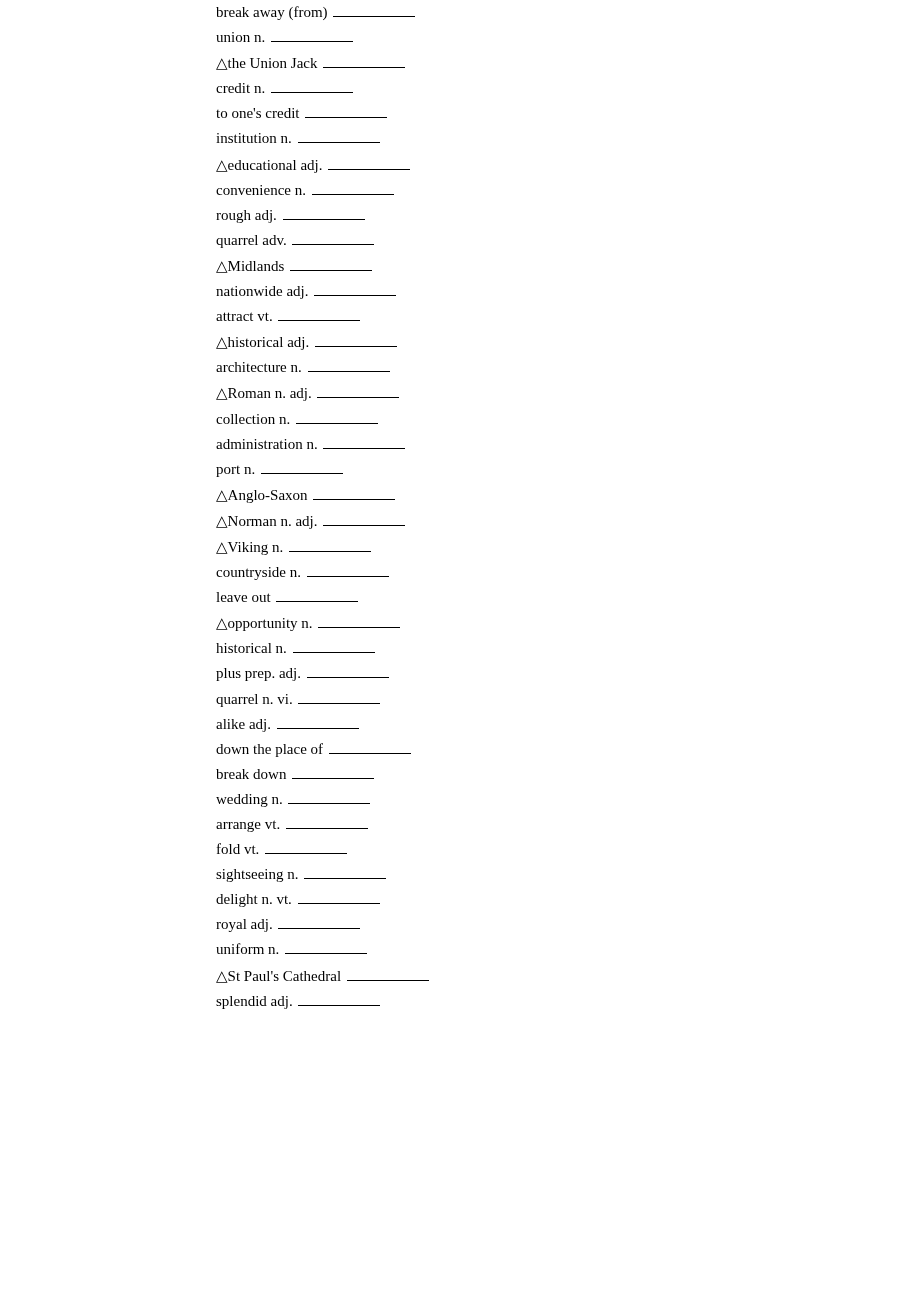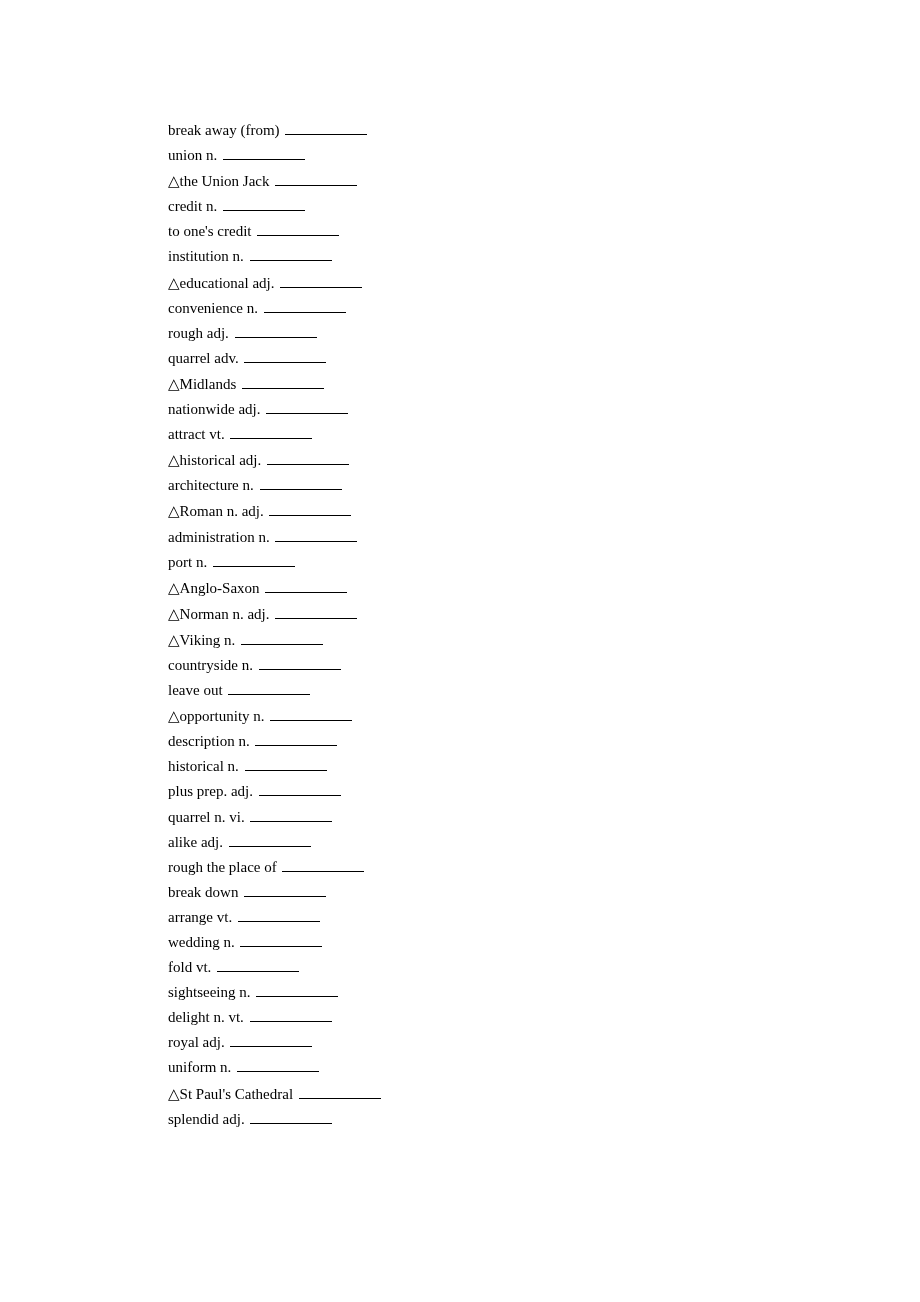--- a/index.html
+++ b/index.html
@@ -6,22 +6,22 @@
     margin: 0;
     padding: 0;
     background: #ffffff;
     width: 920px;
     height: 1302px;
     font-family: "Times New Roman", serif;
     font-size: 15px;
     color: #000;
   }
   .page {
-    padding-top: 118px;
     padding-left: 168px;
+    margin-left: 48px;
   }
   .entry {
     line-height: 25.1px;
     white-space: nowrap;
   }
   .term {
     display: inline;
   }
   .pos {
     display: inline;
@@ -51,37 +51,37 @@
     <div class="entry"><span class="term"><span class="tri">△</span>educational</span>   <span class="pos">adj.</span> <span class="blank"></span></div>
     <div class="entry"><span class="term">convenience</span>   <span class="pos">n.</span> <span class="blank"></span></div>
     <div class="entry"><span class="term">rough</span>   <span class="pos">adj.</span> <span class="blank"></span></div>
     <div class="entry"><span class="term">quarrel</span>   <span class="pos">adv.</span> <span class="blank"></span></div>
     <div class="entry"><span class="term"><span class="tri">△</span>Midlands</span> <span class="blank"></span></div>
     <div class="entry"><span class="term">nationwide</span>   <span class="pos">adj.</span> <span class="blank"></span></div>
     <div class="entry"><span class="term">attract</span>   <span class="pos">vt.</span> <span class="blank"></span></div>
     <div class="entry"><span class="term"><span class="tri">△</span>historical</span>   <span class="pos">adj.</span> <span class="blank"></span></div>
     <div class="entry"><span class="term">architecture</span>   <span class="pos">n.</span> <span class="blank"></span></div>
     <div class="entry"><span class="term"><span class="tri">△</span>Roman</span>   <span class="pos">n. adj.</span> <span class="blank"></span></div>
+    <div class="entry"><span class="term">collection</span>   <span class="pos">n.</span> <span class="blank"></span></div>
     <div class="entry"><span class="term">administration</span>   <span class="pos">n.</span> <span class="blank"></span></div>
     <div class="entry"><span class="term">port</span>   <span class="pos">n.</span> <span class="blank"></span></div>
     <div class="entry"><span class="term"><span class="tri">△</span>Anglo-Saxon</span> <span class="blank"></span></div>
     <div class="entry"><span class="term"><span class="tri">△</span>Norman</span>   <span class="pos">n. adj.</span> <span class="blank"></span></div>
     <div class="entry"><span class="term"><span class="tri">△</span>Viking</span>   <span class="pos">n.</span> <span class="blank"></span></div>
     <div class="entry"><span class="term">countryside</span>   <span class="pos">n.</span> <span class="blank"></span></div>
     <div class="entry"><span class="term">leave out</span> <span class="blank"></span></div>
     <div class="entry"><span class="term"><span class="tri">△</span>opportunity</span>   <span class="pos">n.</span> <span class="blank"></span></div>
-    <div class="entry"><span class="term">description</span>   <span class="pos">n.</span> <span class="blank"></span></div>
     <div class="entry"><span class="term">historical</span>   <span class="pos">n.</span> <span class="blank"></span></div>
     <div class="entry"><span class="term">plus</span>   <span class="pos">prep.   adj.</span> <span class="blank"></span></div>
     <div class="entry"><span class="term">quarrel</span>   <span class="pos">n.      vi.</span> <span class="blank"></span></div>
     <div class="entry"><span class="term">alike</span>   <span class="pos">adj.</span> <span class="blank"></span></div>
-    <div class="entry"><span class="term">rough the place of</span> <span class="blank"></span></div>
+    <div class="entry"><span class="term">down the place of</span> <span class="blank"></span></div>
     <div class="entry"><span class="term">break down</span> <span class="blank"></span></div>
+    <div class="entry"><span class="term">wedding</span>   <span class="pos">n.</span> <span class="blank"></span></div>
     <div class="entry"><span class="term">arrange</span>   <span class="pos">vt.</span> <span class="blank"></span></div>
-    <div class="entry"><span class="term">wedding</span>   <span class="pos">n.</span> <span class="blank"></span></div>
     <div class="entry"><span class="term">fold</span>   <span class="pos">vt.</span> <span class="blank"></span></div>
     <div class="entry"><span class="term">sightseeing</span>   <span class="pos">n.</span> <span class="blank"></span></div>
     <div class="entry"><span class="term">delight</span>   <span class="pos">n.    vt.</span> <span class="blank"></span></div>
     <div class="entry"><span class="term">royal</span>   <span class="pos">adj.</span> <span class="blank"></span></div>
     <div class="entry"><span class="term">uniform</span>   <span class="pos">n.</span> <span class="blank"></span></div>
     <div class="entry"><span class="term"><span class="tri">△</span>St Paul's Cathedral</span> <span class="blank"></span></div>
     <div class="entry"><span class="term">splendid</span>   <span class="pos">adj.</span> <span class="blank"></span></div>
   </div>
 
 </body></html>

